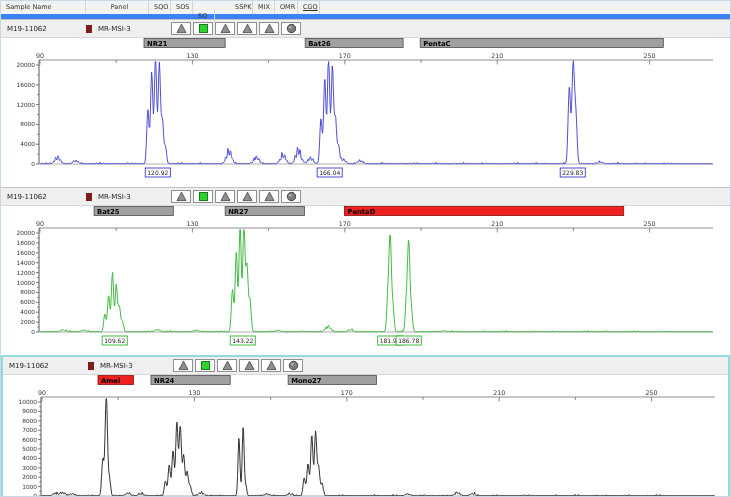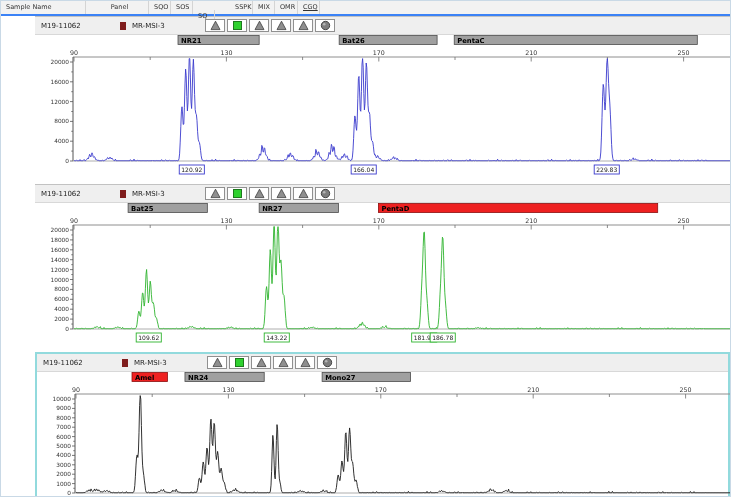--- a/index.html
+++ b/index.html
@@ -5,26 +5,26 @@
   html,body{margin:0;padding:0;}
   body{
     width:731px;height:497px;box-sizing:border-box;overflow:hidden;
     background:#ffffff;border:1px solid #c9d9e6;
     font-family:"DejaVu Sans","Liberation Sans",sans-serif;
     position:relative;
   }
   
   #header-row{
     height:13px;display:flex;align-items:center;
-    background:#f2f2f2;border-bottom:2px solid #3b82f6;
+    background:#f2f2f2;border-bottom:5px solid #3b82f6;
     font-size:6.5px;color:#333;
   }
   .hcol{box-sizing:border-box;padding-left:5px;border-right:1px solid #d4d4d4;height:13px;line-height:13px;white-space:nowrap;overflow:hidden;}
   
-  .panel{border-top:1px solid #c2c2c2;background:#fff;margin-left:34px;}
+  .panel{border-top:1px solid #c2c2c2;background:#fff;}
   .panel.selected{border:2px solid #92dadd;}
   .sample-row{
     height:17px;display:flex;align-items:center;
     background:#efefef;border-bottom:1px solid #d8d8d8;
     font-size:7px;color:#222;
   }
   .scell{box-sizing:border-box;padding-left:6px;white-space:nowrap;overflow:hidden;}
   .scell.name{width:85px;}
   .scell.pname{width:63px;border-left:6px solid #7f1d1d;}
   .flag-gap{width:22px;height:13px;}

